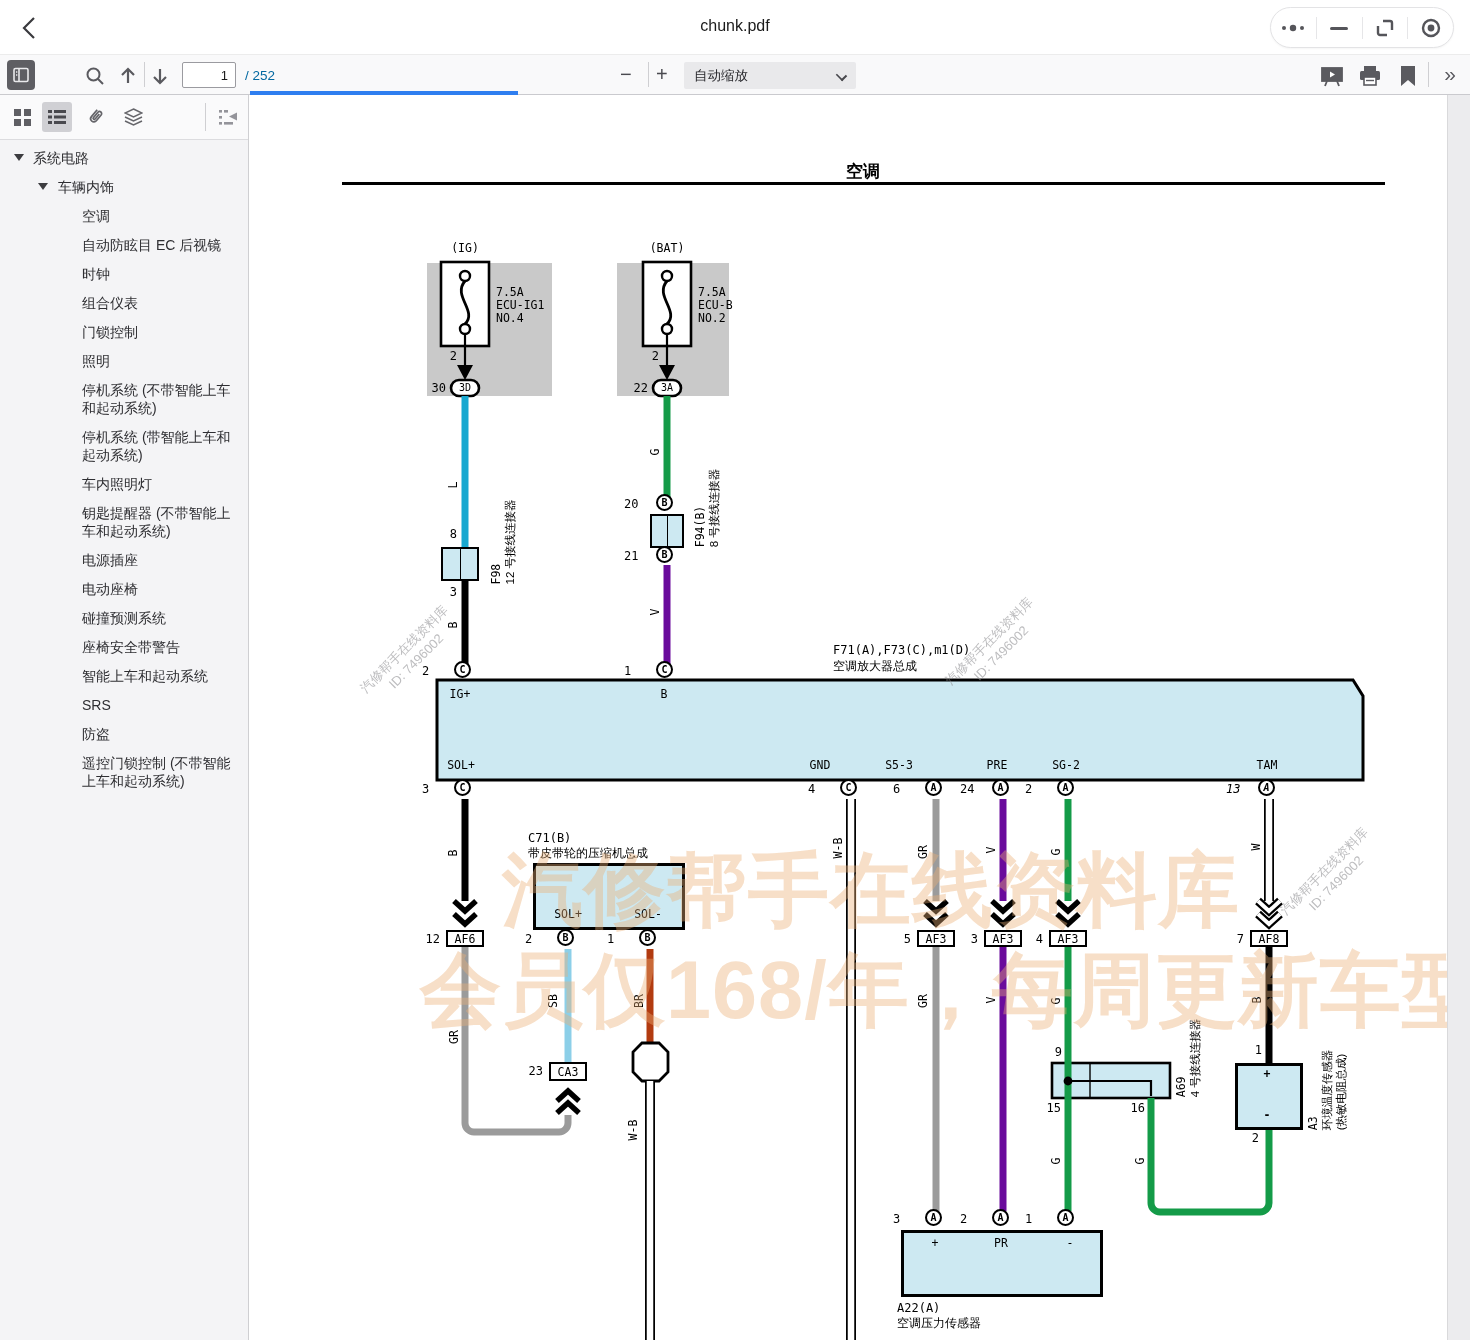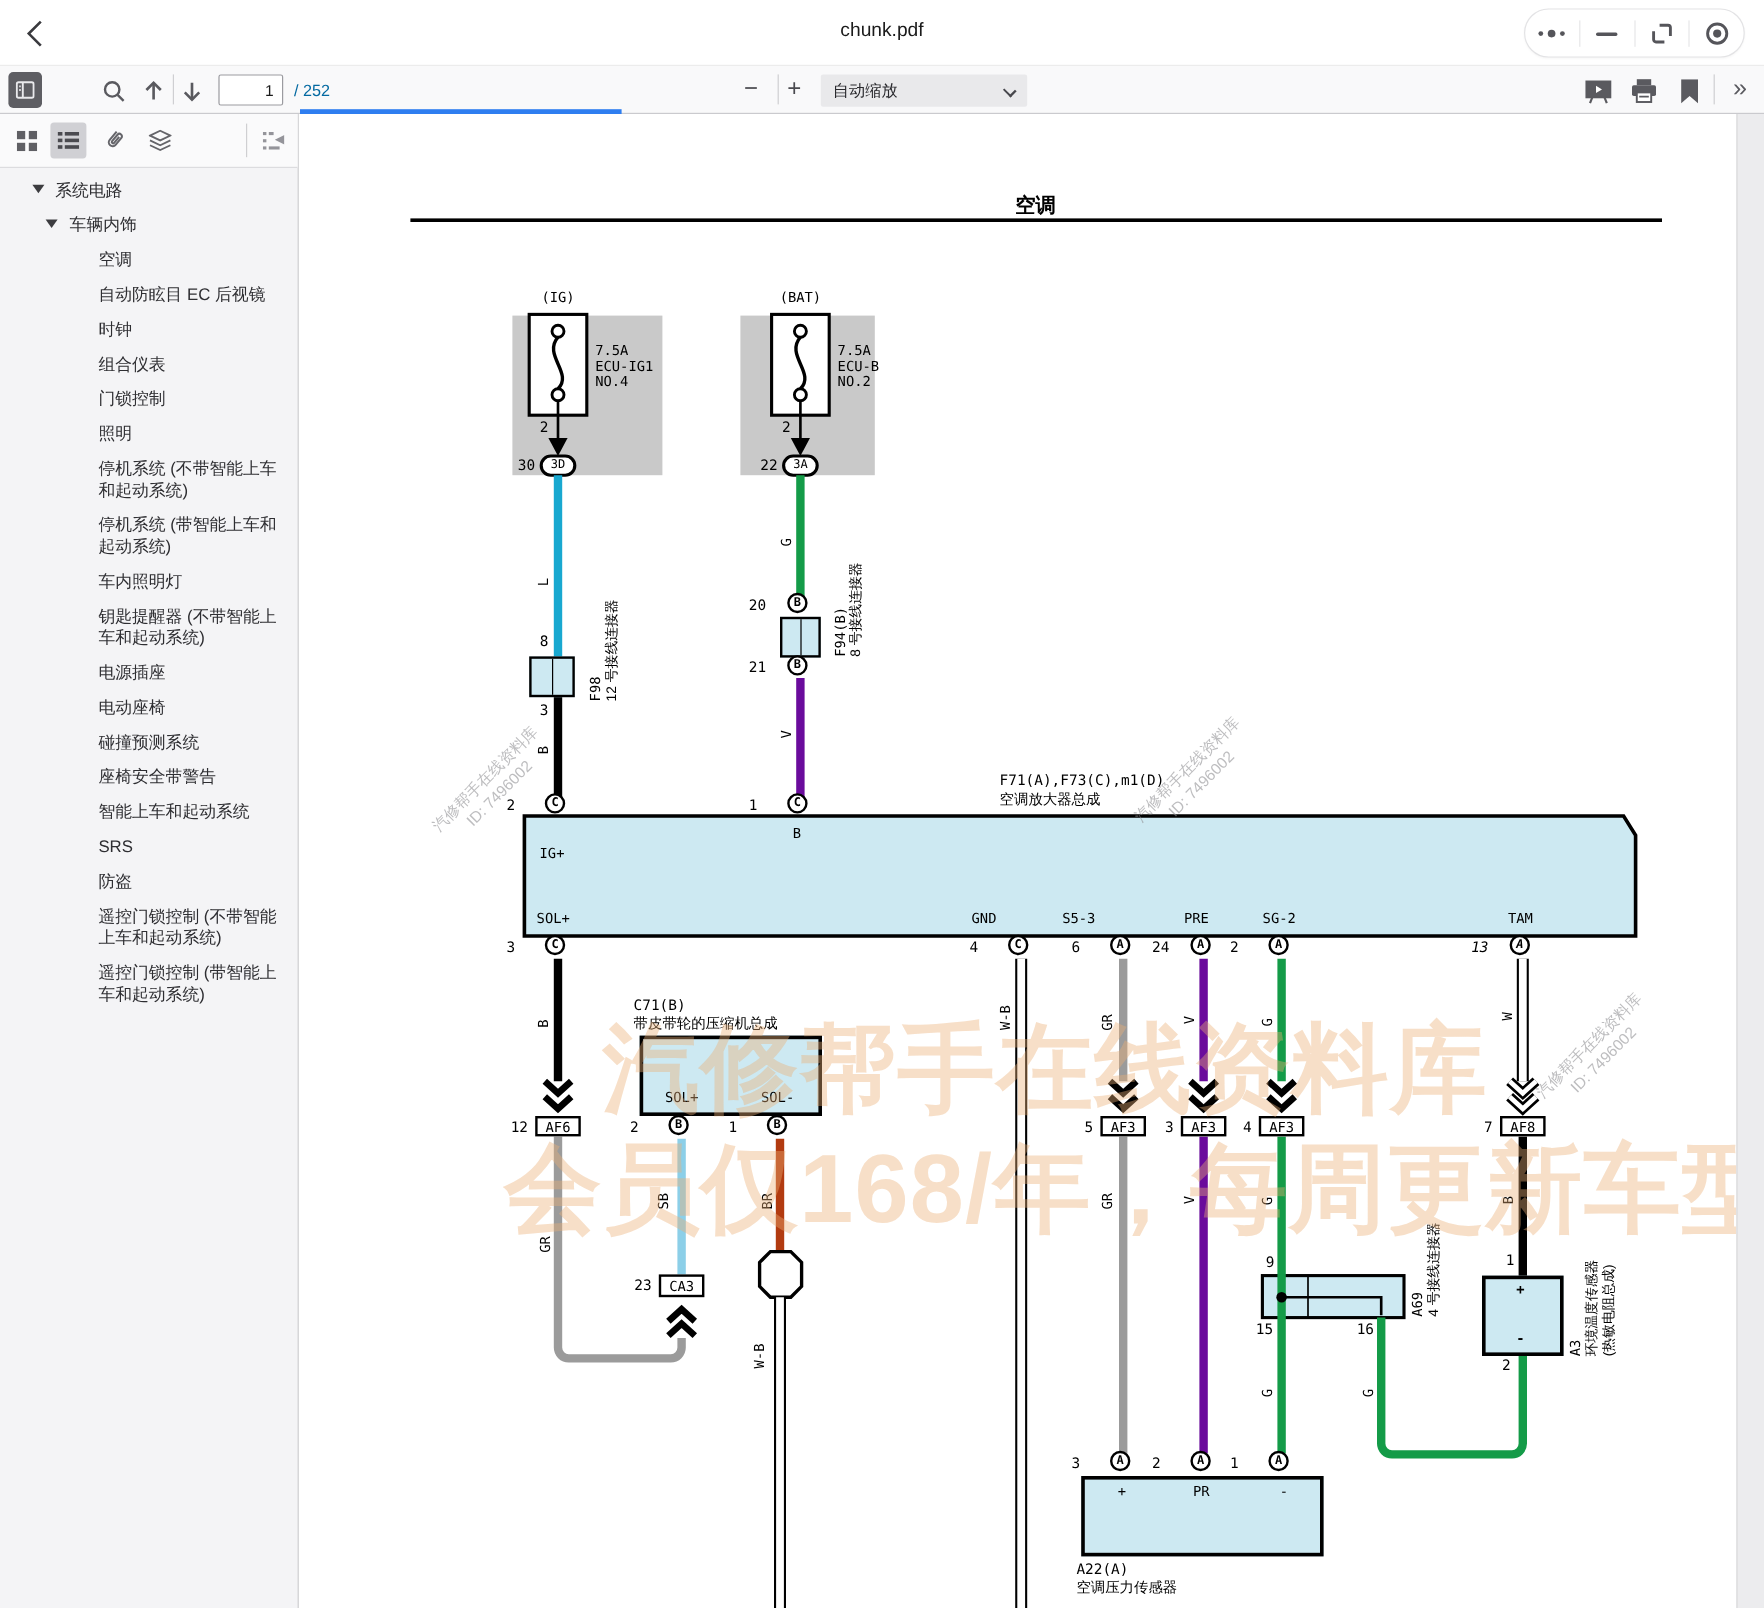--- a/index.html
+++ b/index.html
@@ -27,21 +27,21 @@
   .loadbar { position:absolute; left:250px; top:91px; width:268px; height:4px; background:#2e7ef0; z-index:31; }
 
   
   .sidebar { position:absolute; left:0; top:95px; width:249px; height:1245px; background:#f4f4f6; border-right:1px solid #cfcfd2; z-index:20; }
   .sb-iconrow { position:absolute; left:0; top:0; width:100%; height:45px; background:#fafafb; border-bottom:1px solid #dcdcdf; }
   .sbtn { position:absolute; top:7px; width:30px; height:30px; border-radius:3px; display:flex; align-items:center; justify-content:center; cursor:pointer; }
   .sbtn.active { background:#d0d0d4; }
   .toc { position:absolute; left:0; top:46px; width:100%; bottom:0; overflow:hidden; padding-top:8px; }
   .ti { display:flex; align-items:flex-start; margin-bottom:11px; font-size:14px; color:#2e2e32; line-height:18px; cursor:pointer; }
   .tri { width:0; height:0; border-left:5px solid transparent; border-right:5px solid transparent; border-top:7px solid #3c3c40; margin-top:5px; flex:none; }
-  .lv0 { padding-left:27px; } .lv0 .tri { margin-right:9px; }
+  .lv0 { padding-left:14px; } .lv0 .tri { margin-right:9px; }
   .lv1 { padding-left:38px; } .lv1 .tri { margin-right:10px; }
   .lv2 { padding-left:82px; padding-right:10px; }
 
   
   .page { position:absolute; left:250px; top:95px; width:1197px; height:1245px; background:#fff; overflow:hidden; z-index:5; }
   .scrolltrack { position:absolute; left:1447px; top:95px; width:23px; height:1245px; background:#ececee; border-left:1px solid #d9d9db; z-index:25; }
 
   .grayblk { position:absolute; background:#c9c9c9; }
   .wires { position:absolute; left:0; top:0; z-index:2; }
   .jbox { position:absolute; background:#cde9f2; border:2.4px solid #000; z-index:3; }
@@ -270,23 +270,20 @@
       </div>
     <div class="ti lv2">
         <span>SRS</span>
       </div>
     <div class="ti lv2">
         <span>防盗</span>
       </div>
     <div class="ti lv2">
         <span>遥控门锁控制 (不带智能上车和起动系统)</span>
       </div>
-    <div class="ti lv2">
-        <span>遥控门锁控制 (带智能上车和起动系统)</span>
-      </div>
   </div>
 </div>
 <div class="scrolltrack"></div>
 
 <div class="page">
 
   <div class="ptitle ctr" style="left:613px;top:65px;">空调</div>
   <div class="rule" style="left:92px;top:87px;width:1043px;height:3px;"></div>
 
   <div class="grayblk" style="left:177px;top:168px;width:125px;height:133px;"></div>
@@ -488,21 +485,21 @@
     <div>A3</div>
       <div class="zh" style="font-size:11.5px;">环境温度传感器</div>
       <div class="zh" style="font-size:11.5px;">(热敏电阻总成)</div>
   </div>
 
   <div class="n" style="left:183px;top:432px;">8</div>
   <div class="n" style="left:183px;top:490px;">3</div>
 
   <div class="dlab" style="left:583px;top:548px;font-size:12px;">F71(A),F73(C),m1(D)</div>
   <div class="dlab zh" style="left:583px;top:563px;">空调放大器总成</div>
-  <div class="dlab ctr" style="left:210px;top:592px;margin-top:17px;">IG+</div>
+  <div class="dlab ctr" style="left:210px;top:592px;">IG+</div>
   <div class="dlab ctr" style="left:414px;top:592px;">B</div>
   <div class="dlab ctr" style="left:211px;top:663px;">SOL+</div>
   <div class="dlab ctr" style="left:570px;top:663px;">GND</div>
   <div class="dlab ctr" style="left:649px;top:663px;">S5-3</div>
   <div class="dlab ctr" style="left:747px;top:663px;">PRE</div>
   <div class="dlab ctr" style="left:816px;top:663px;">SG-2</div>
   <div class="dlab ctr" style="left:1017px;top:663px;">TAM</div>
 
   <div class="dlab" style="left:278px;top:736px;font-size:12px;">C71(B)</div>
   <div class="dlab zh" style="left:278px;top:750px;">带皮带轮的压缩机总成</div>

